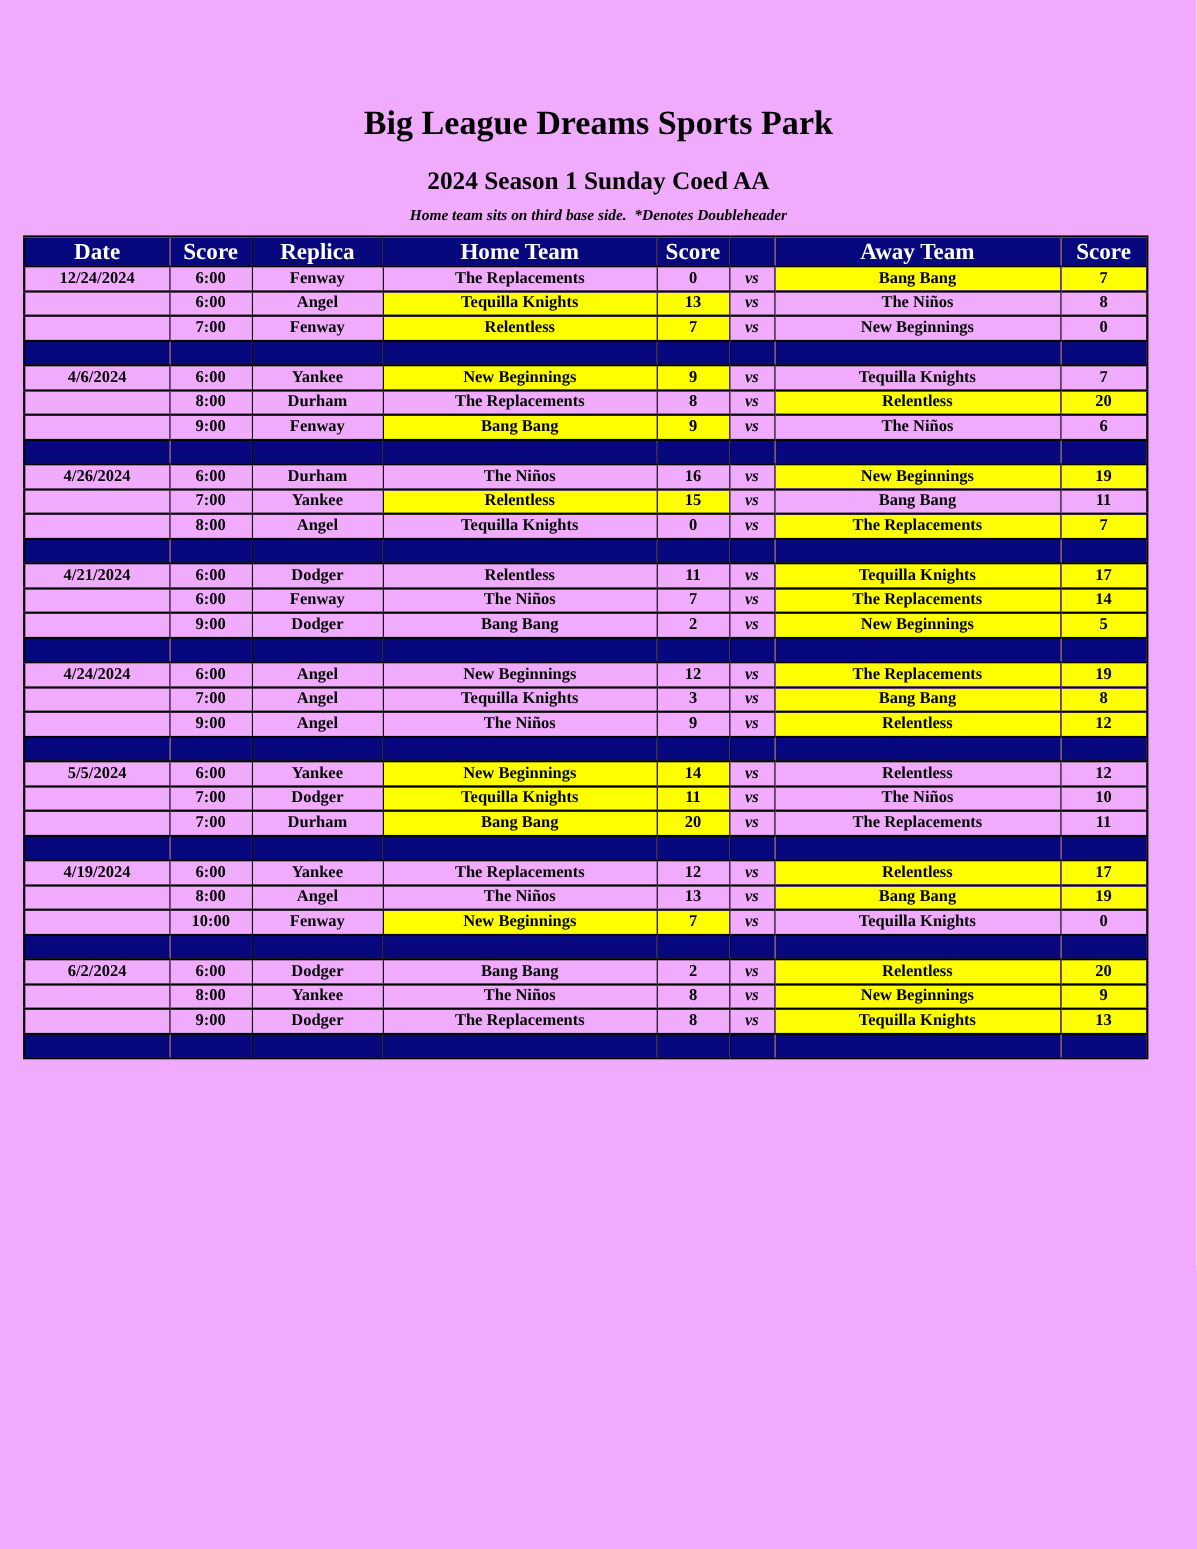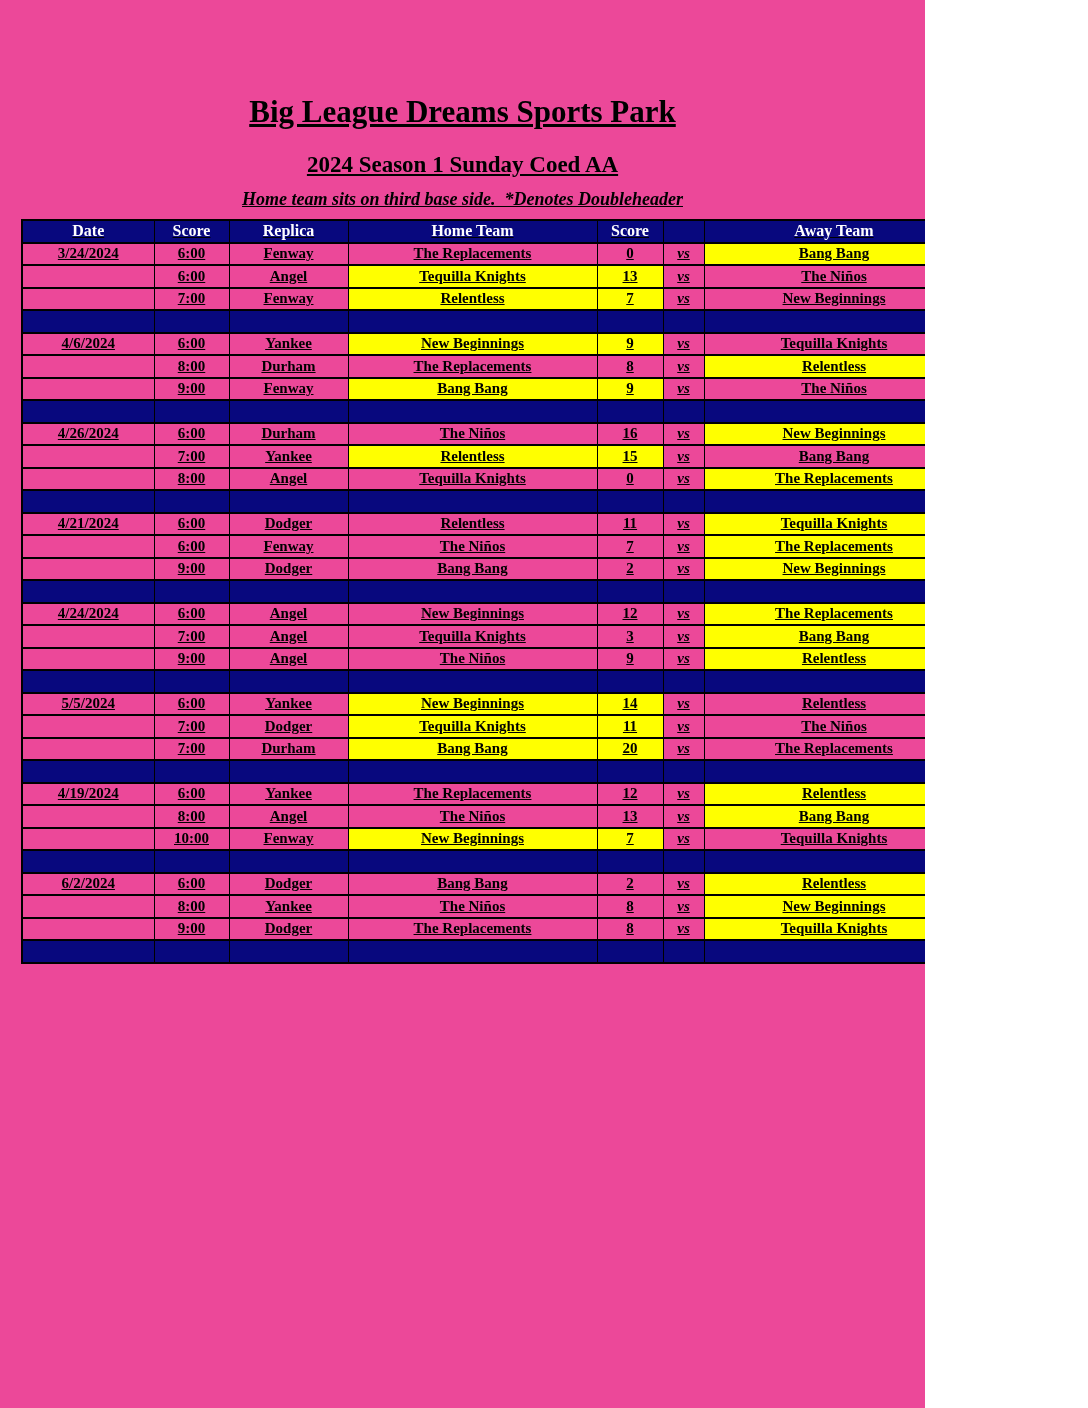--- a/index.html
+++ b/index.html
@@ -11,45 +11,44 @@
   * { box-sizing: border-box; }
   html, body {
     margin: 0;
     padding: 0;
     background: #ffffff;
     width: 1088px;
     height: 1408px;
     font-family: "Liberation Serif", serif;
   }
   .page {
-    width: 925px;
+    width: 1088px;
     height: 1408px;
-    background: #ec4899;
+    background: #f0abfc;
     overflow: hidden;
-    text-decoration: underline;
   }
   .header-block {
     padding-top: 94px;
     text-align: center;
   }
   .title {
     font-size: 31px;
     font-weight: bold;
     color: #000000;
     line-height: 1.15;
   }
   .subtitle {
     font-size: 23px;
     font-weight: bold;
     color: #000000;
     margin-top: 22px;
     line-height: 1.15;
   }
   .note {
-    font-size: 18px;
+    font-size: 14px;
     font-weight: bold;
     font-style: italic;
     color: #000000;
     margin-top: 11px;
     white-space: pre-wrap;
   }
   table.schedule {
     margin: 9px 0 0 21px;
     width: 1021px;
     border-collapse: collapse;
@@ -68,21 +67,21 @@
     vertical-align: middle;
     font-size: 15px;
     font-weight: bold;
     color: #000000;
     overflow: hidden;
     white-space: nowrap;
   }
   table.schedule th {
     background: var(--navy);
     color: #ffffff;
-    font-size: 16px;
+    font-size: 21px;
   }
   td.hl { background: var(--yellow); }
   td.score-hl { color: var(--score-hl-text); }
   td.vs {
     font-style: italic;
     font-size: 13px;
   }
   tr.sep td {
     background: var(--navy);
   }
@@ -115,21 +114,21 @@
         <th>Replica</th>
         <th>Home Team</th>
         <th>Score</th>
         <th></th>
         <th>Away Team</th>
         <th>Score</th>
       </tr>
     </thead>
     <tbody>
         <tr>
-          <td>3/24/2024</td>
+          <td>12/24/2024</td>
           <td>6:00</td>
           <td>Fenway</td>
           <td>The Replacements</td>
           <td>0</td>
           <td class="vs">vs</td>
           <td class="hl">Bang Bang</td>
           <td class="hl score-hl">7</td>
         </tr>
         <tr>
           <td></td>

